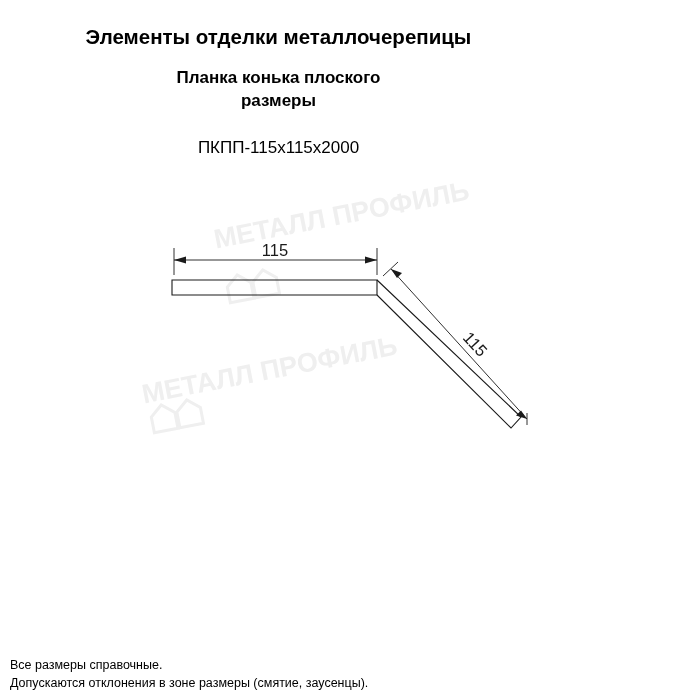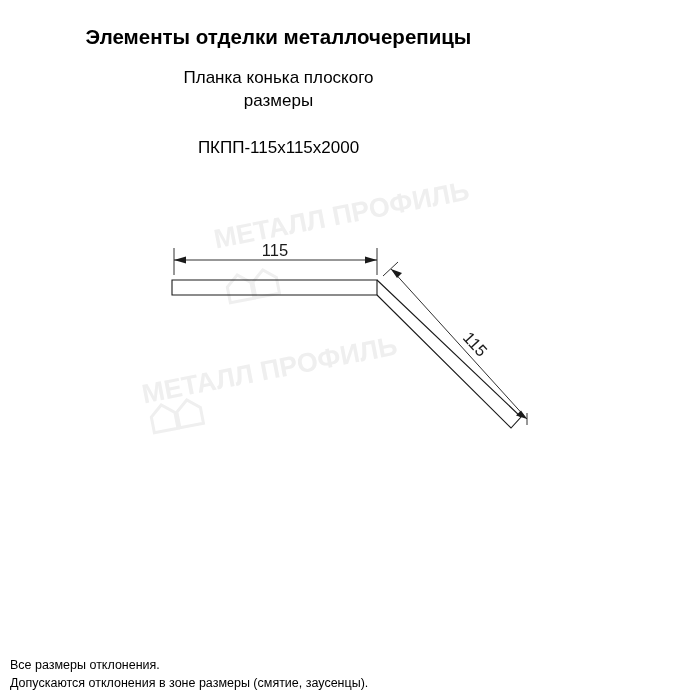--- a/index.html
+++ b/index.html
@@ -30,21 +30,21 @@
   .main-title {
     font-size: 20.5px;
     font-weight: bold;
     letter-spacing: 0px;
     line-height: 26px;
   }
   .sub-title {
     margin-top: 16px;
     font-size: 17px;
     line-height: 23px;
-    font-weight: normal;
+    font-weight: bold;
   }
   .code-title {
     margin-top: 24px;
     font-size: 17px;
     line-height: 23px;
     font-weight: normal;
   }
   .drawing {
     position: absolute;
     top: 180px;
@@ -146,17 +146,17 @@
         <line x1="391" y1="89" x2="527" y2="239"></line>
         <path d="M391 89 L402 93 L397 98 Z" fill="#1a1a1a" stroke="none"></path>
         <path d="M527 239 L516 235.5 L521 230.5 Z" fill="#1a1a1a" stroke="none"></path>
       </g>
       <text x="471" y="168" text-anchor="middle" font-size="16.5" fill="#1a1a1a" transform="rotate(47.5 471 168)">115</text>
 
     </svg>
   </div>
 
   <div class="footer">
-    <div>Все размеры отклонения.</div>
+    <div>Все размеры справочные.</div>
     <div>Допускаются отклонения в зоне размеры (смятие, заусенцы).</div>
   </div>
 
 </div>
 
 </body></html>

